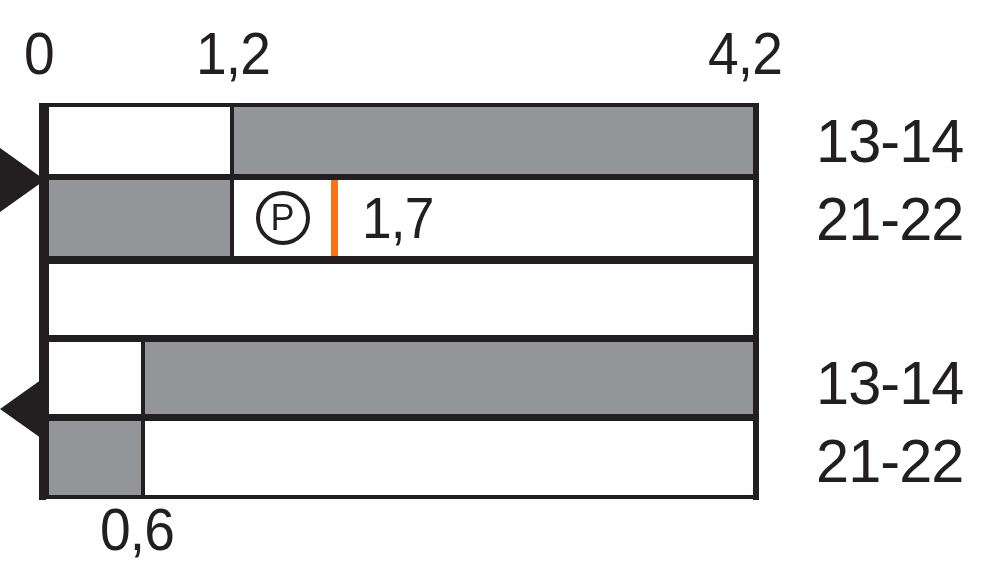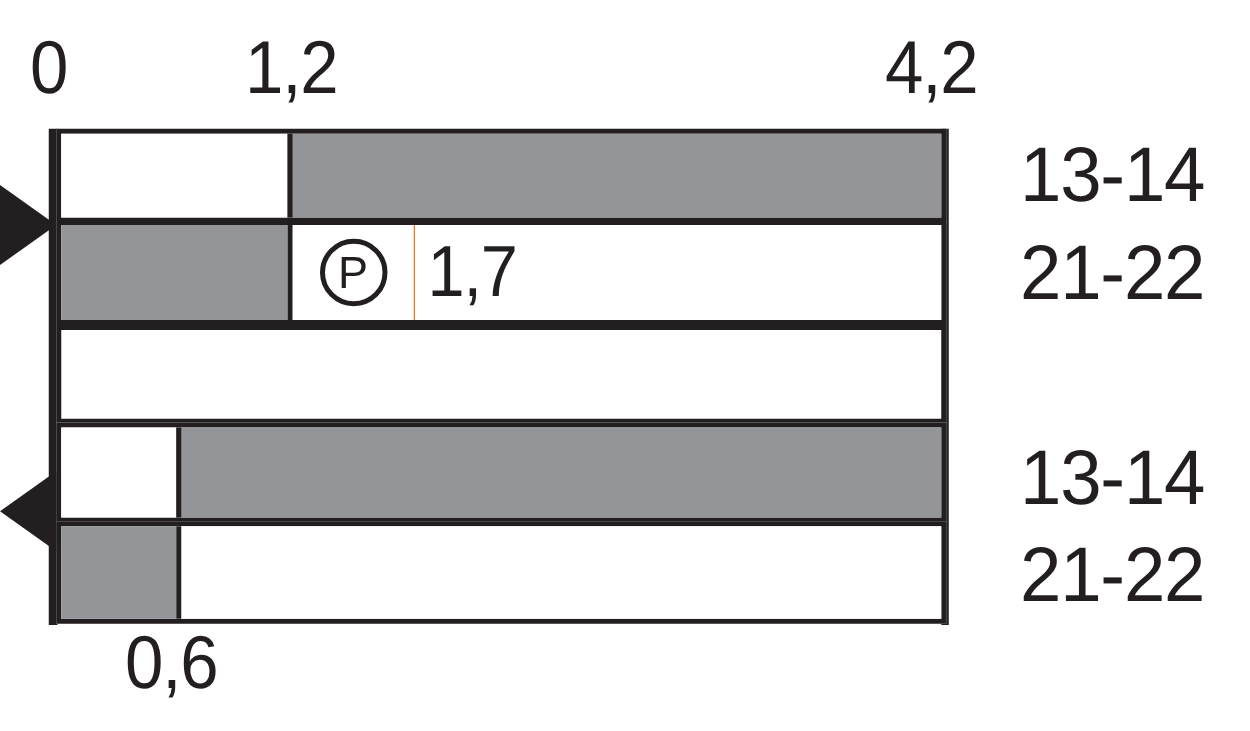--- a/index.html
+++ b/index.html
@@ -98,24 +98,24 @@
     line-height:36px;
     font-weight:400;
     color:#231f20;
     box-sizing:border-box;
     font-family:"Liberation Sans","DejaVu Sans",sans-serif;
   }
   #val-cell{
     position:absolute;
     top:0;bottom:0;
     background:#ffffff;
-    border-left:1px solid #f97316;
+    border-left:7px solid #f97316;
     display:flex;
     align-items:center;
-    padding-left:10px;
+    padding-left:24px;
     box-sizing:border-box;
   }
   #val-cell .vtxt{
     font-size:58px;
     line-height:58px;
     color:#231f20;
     letter-spacing:-1px;
     transform:scaleX(0.92);
     transform-origin:left center;
     white-space:nowrap;

